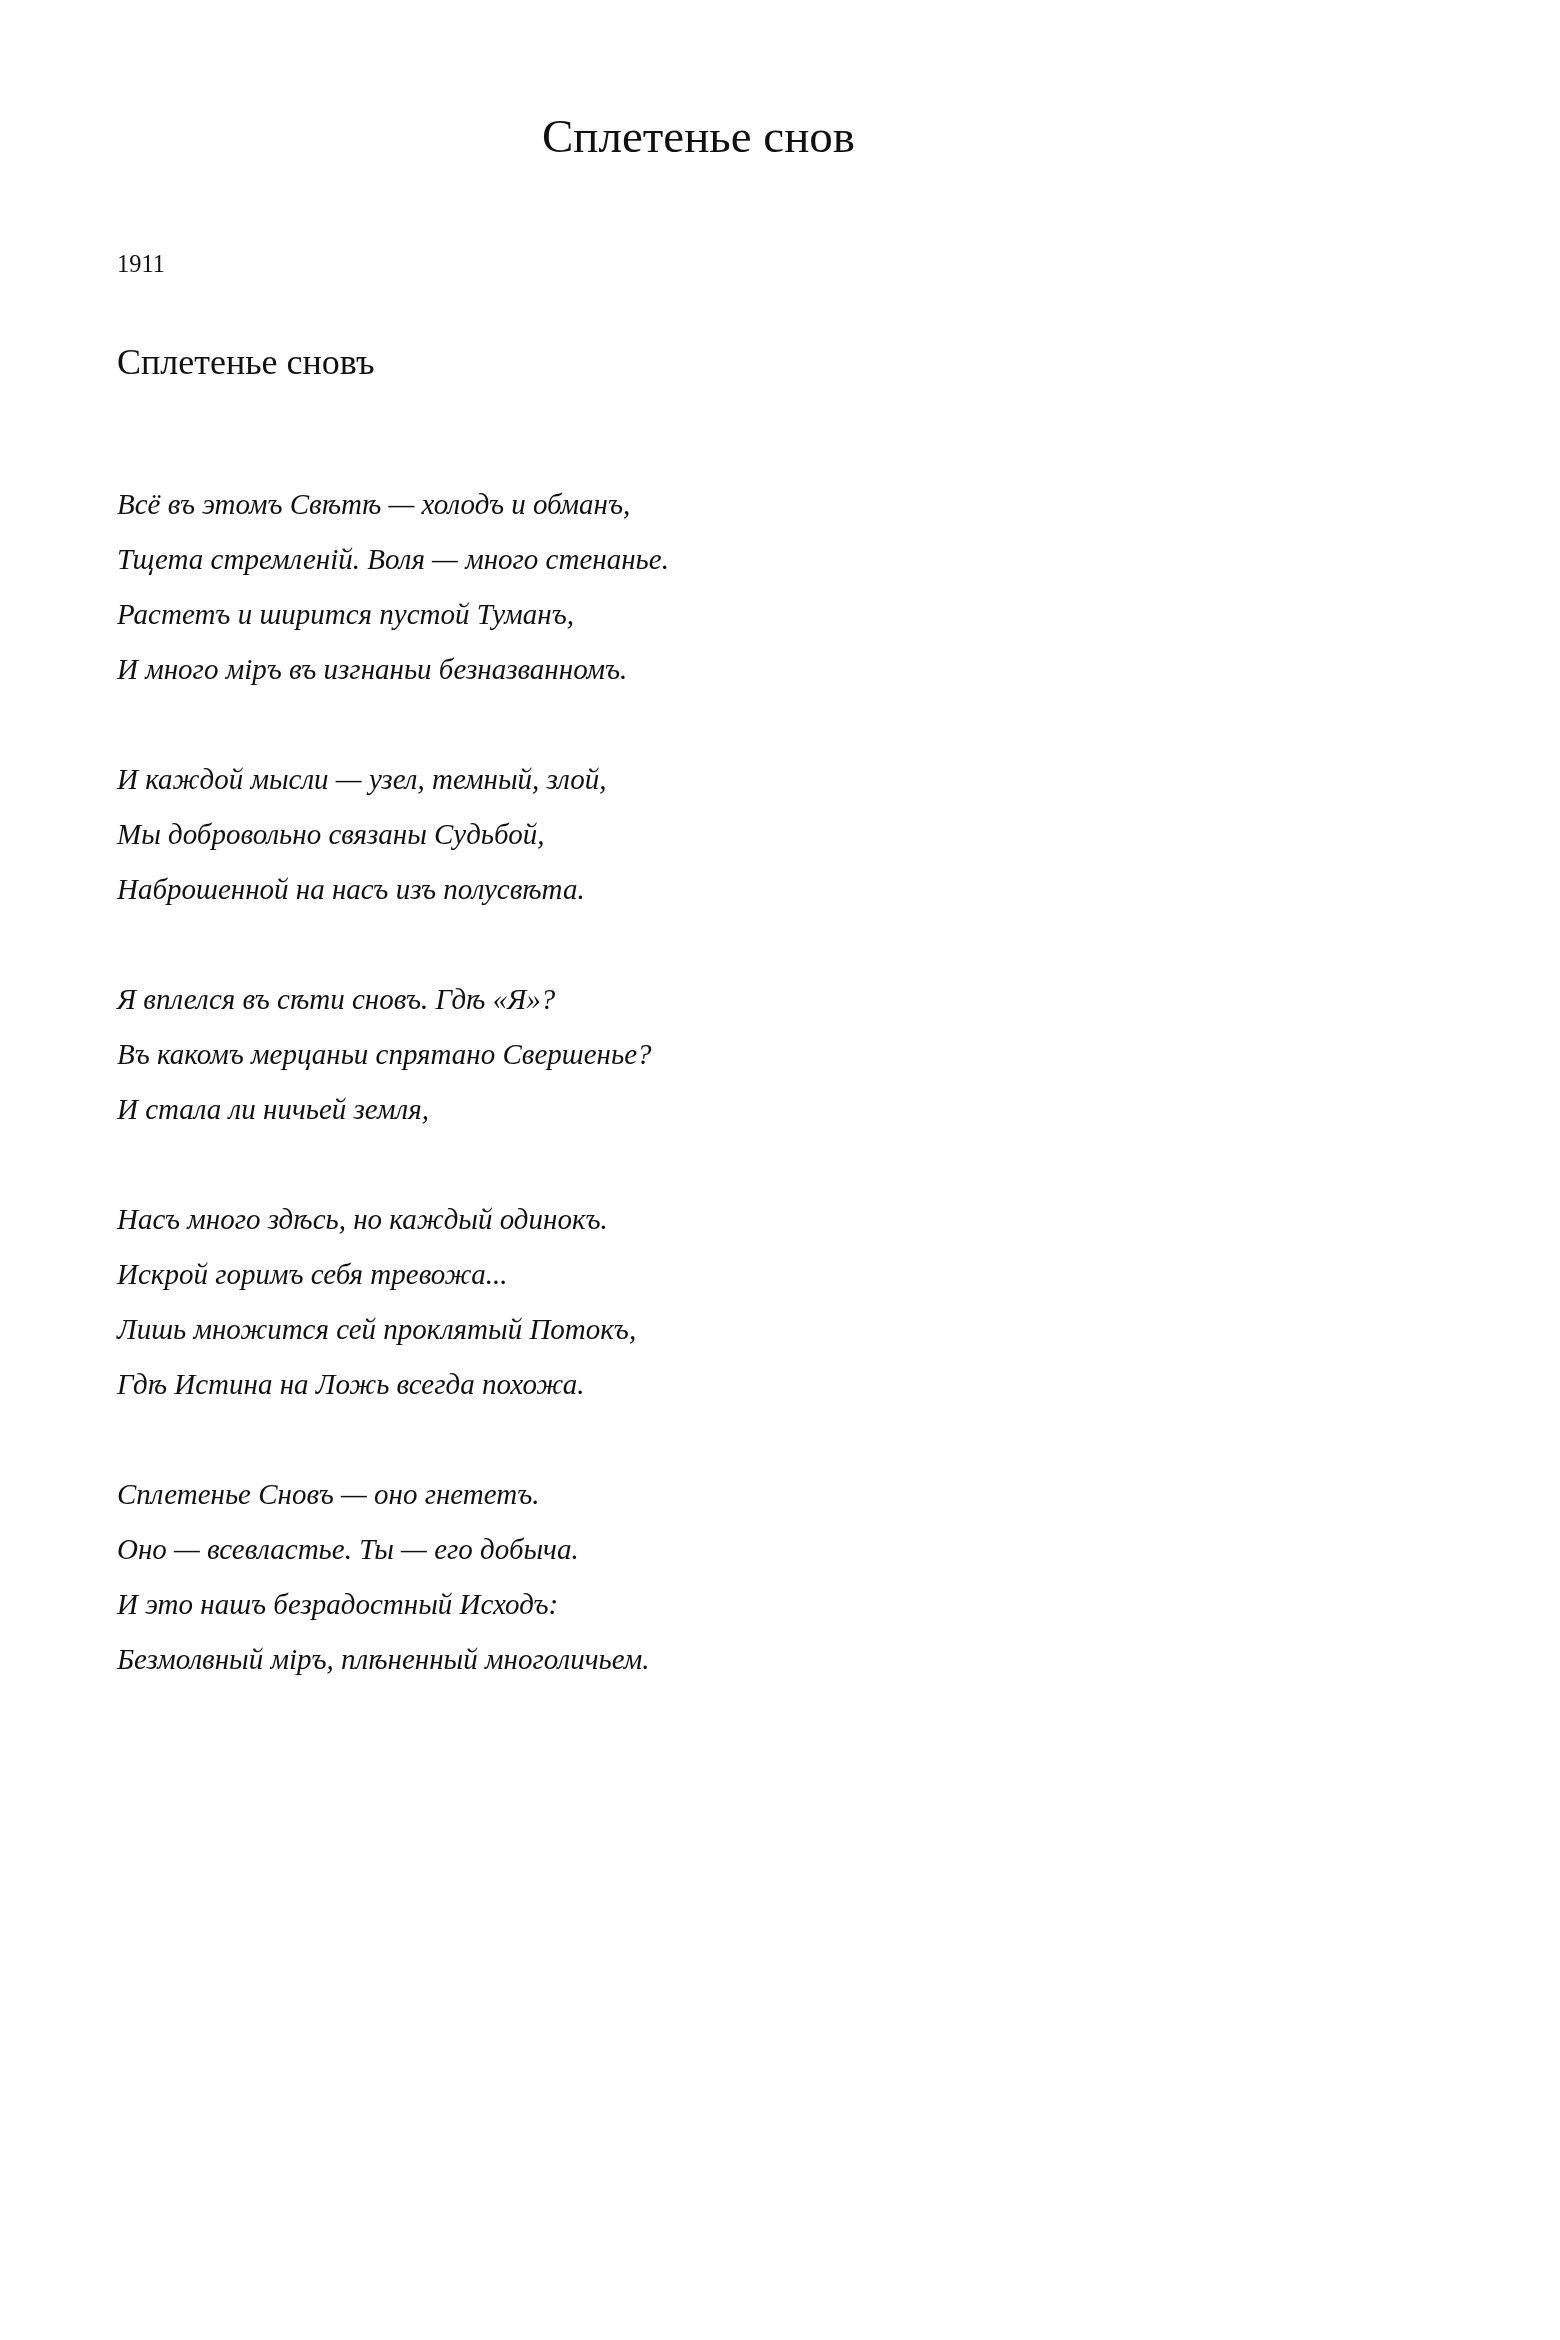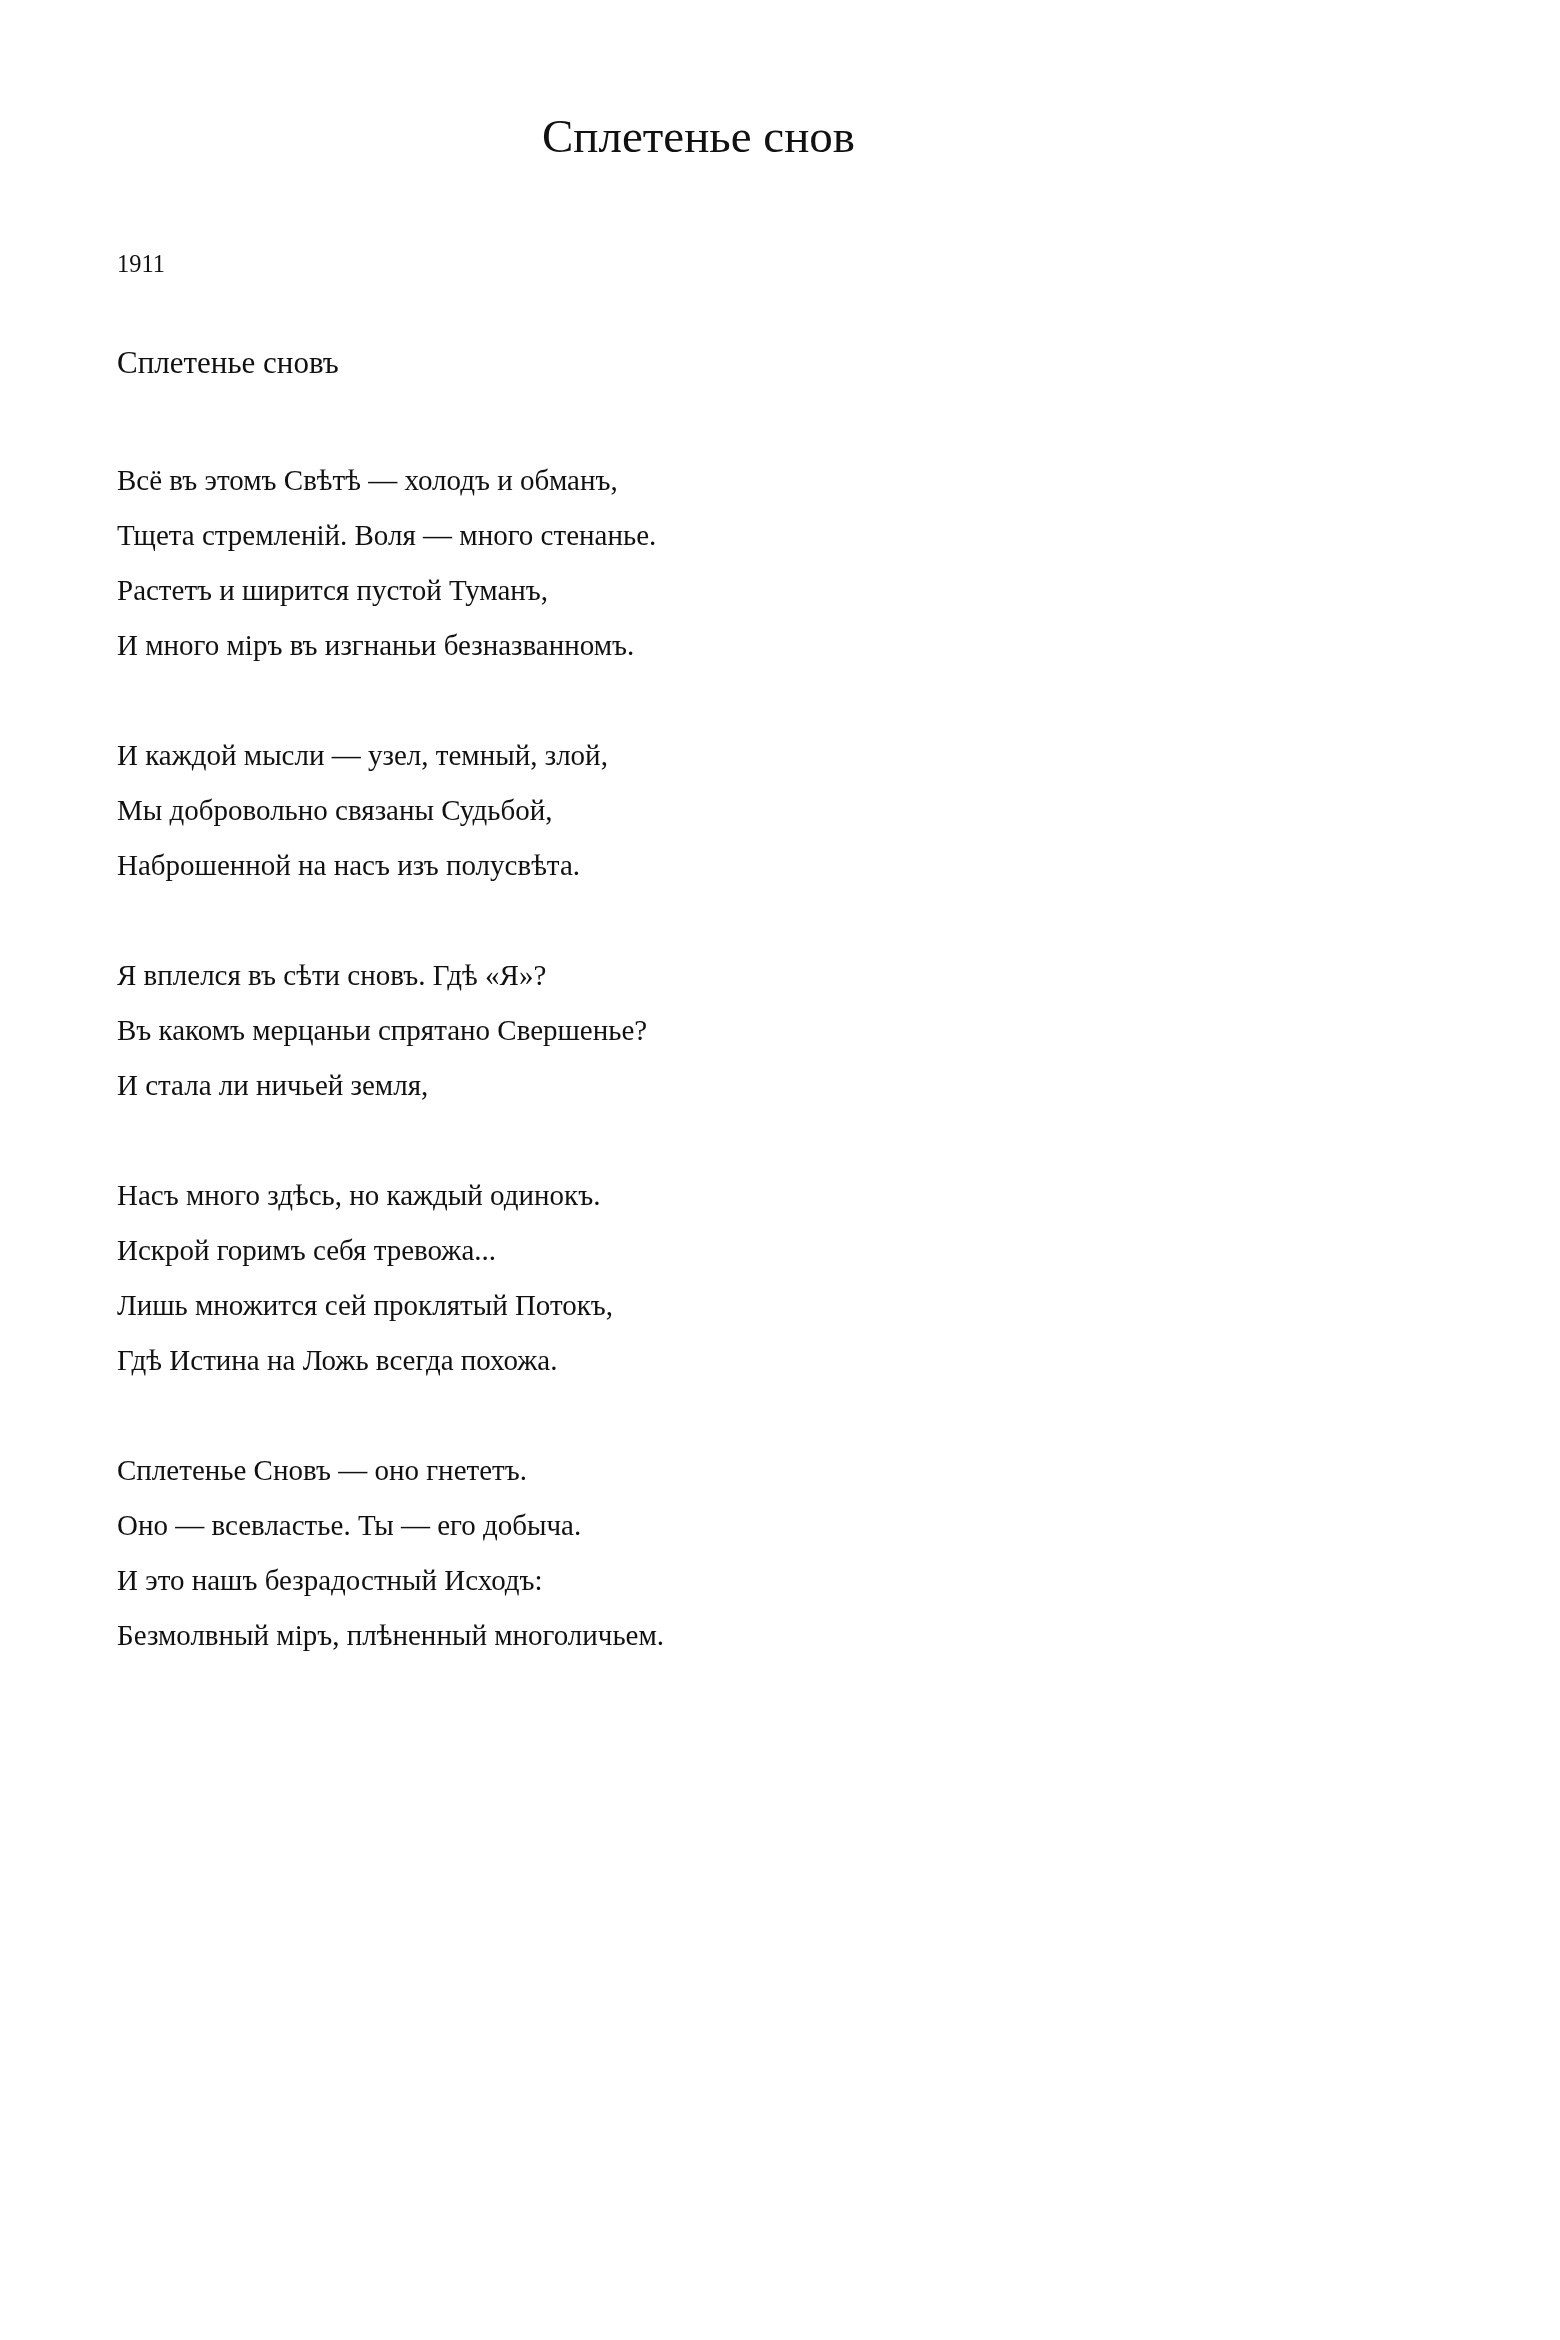--- a/index.html
+++ b/index.html
@@ -36,27 +36,28 @@
       position: absolute;
       top: 246px;
       left: 0;
       font-size: 24.4px;
       line-height: 35px;
     }
     .poem-heading {
       position: absolute;
       top: 343px;
       left: 0;
-      font-size: 31px;
+      font-size: 36px;
       line-height: 39px;
     }
     .stanzas {
       position: absolute;
-      top: 453px;
+      top: 477px;
       left: 0;
+      font-style: italic;
     }
     .stanza {
       margin-bottom: 55px;
     }
     .line {
       font-size: 29px;
       line-height: 55px;
       height: 55px;
       white-space: nowrap;
     }

